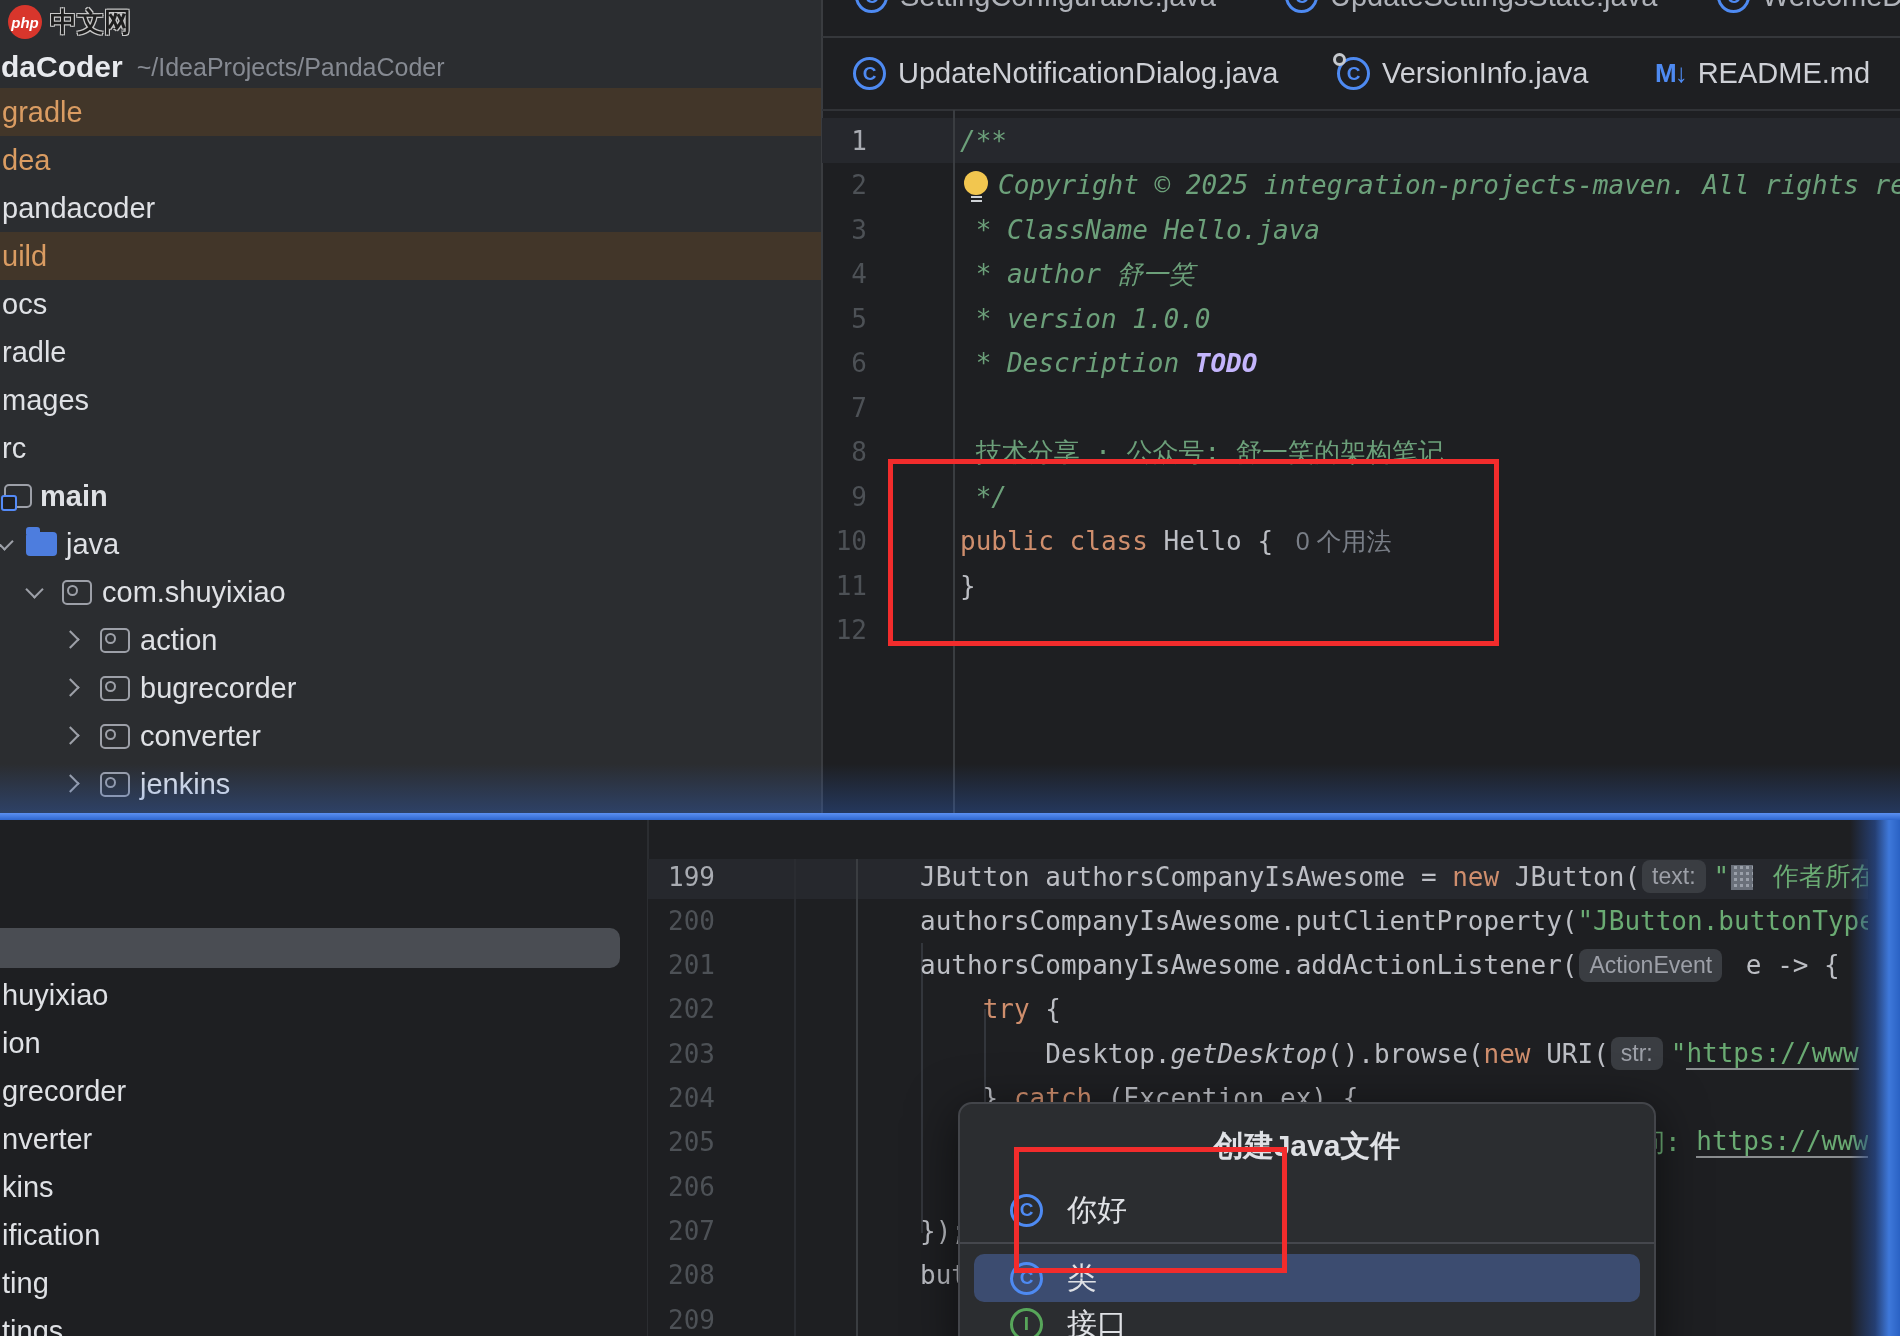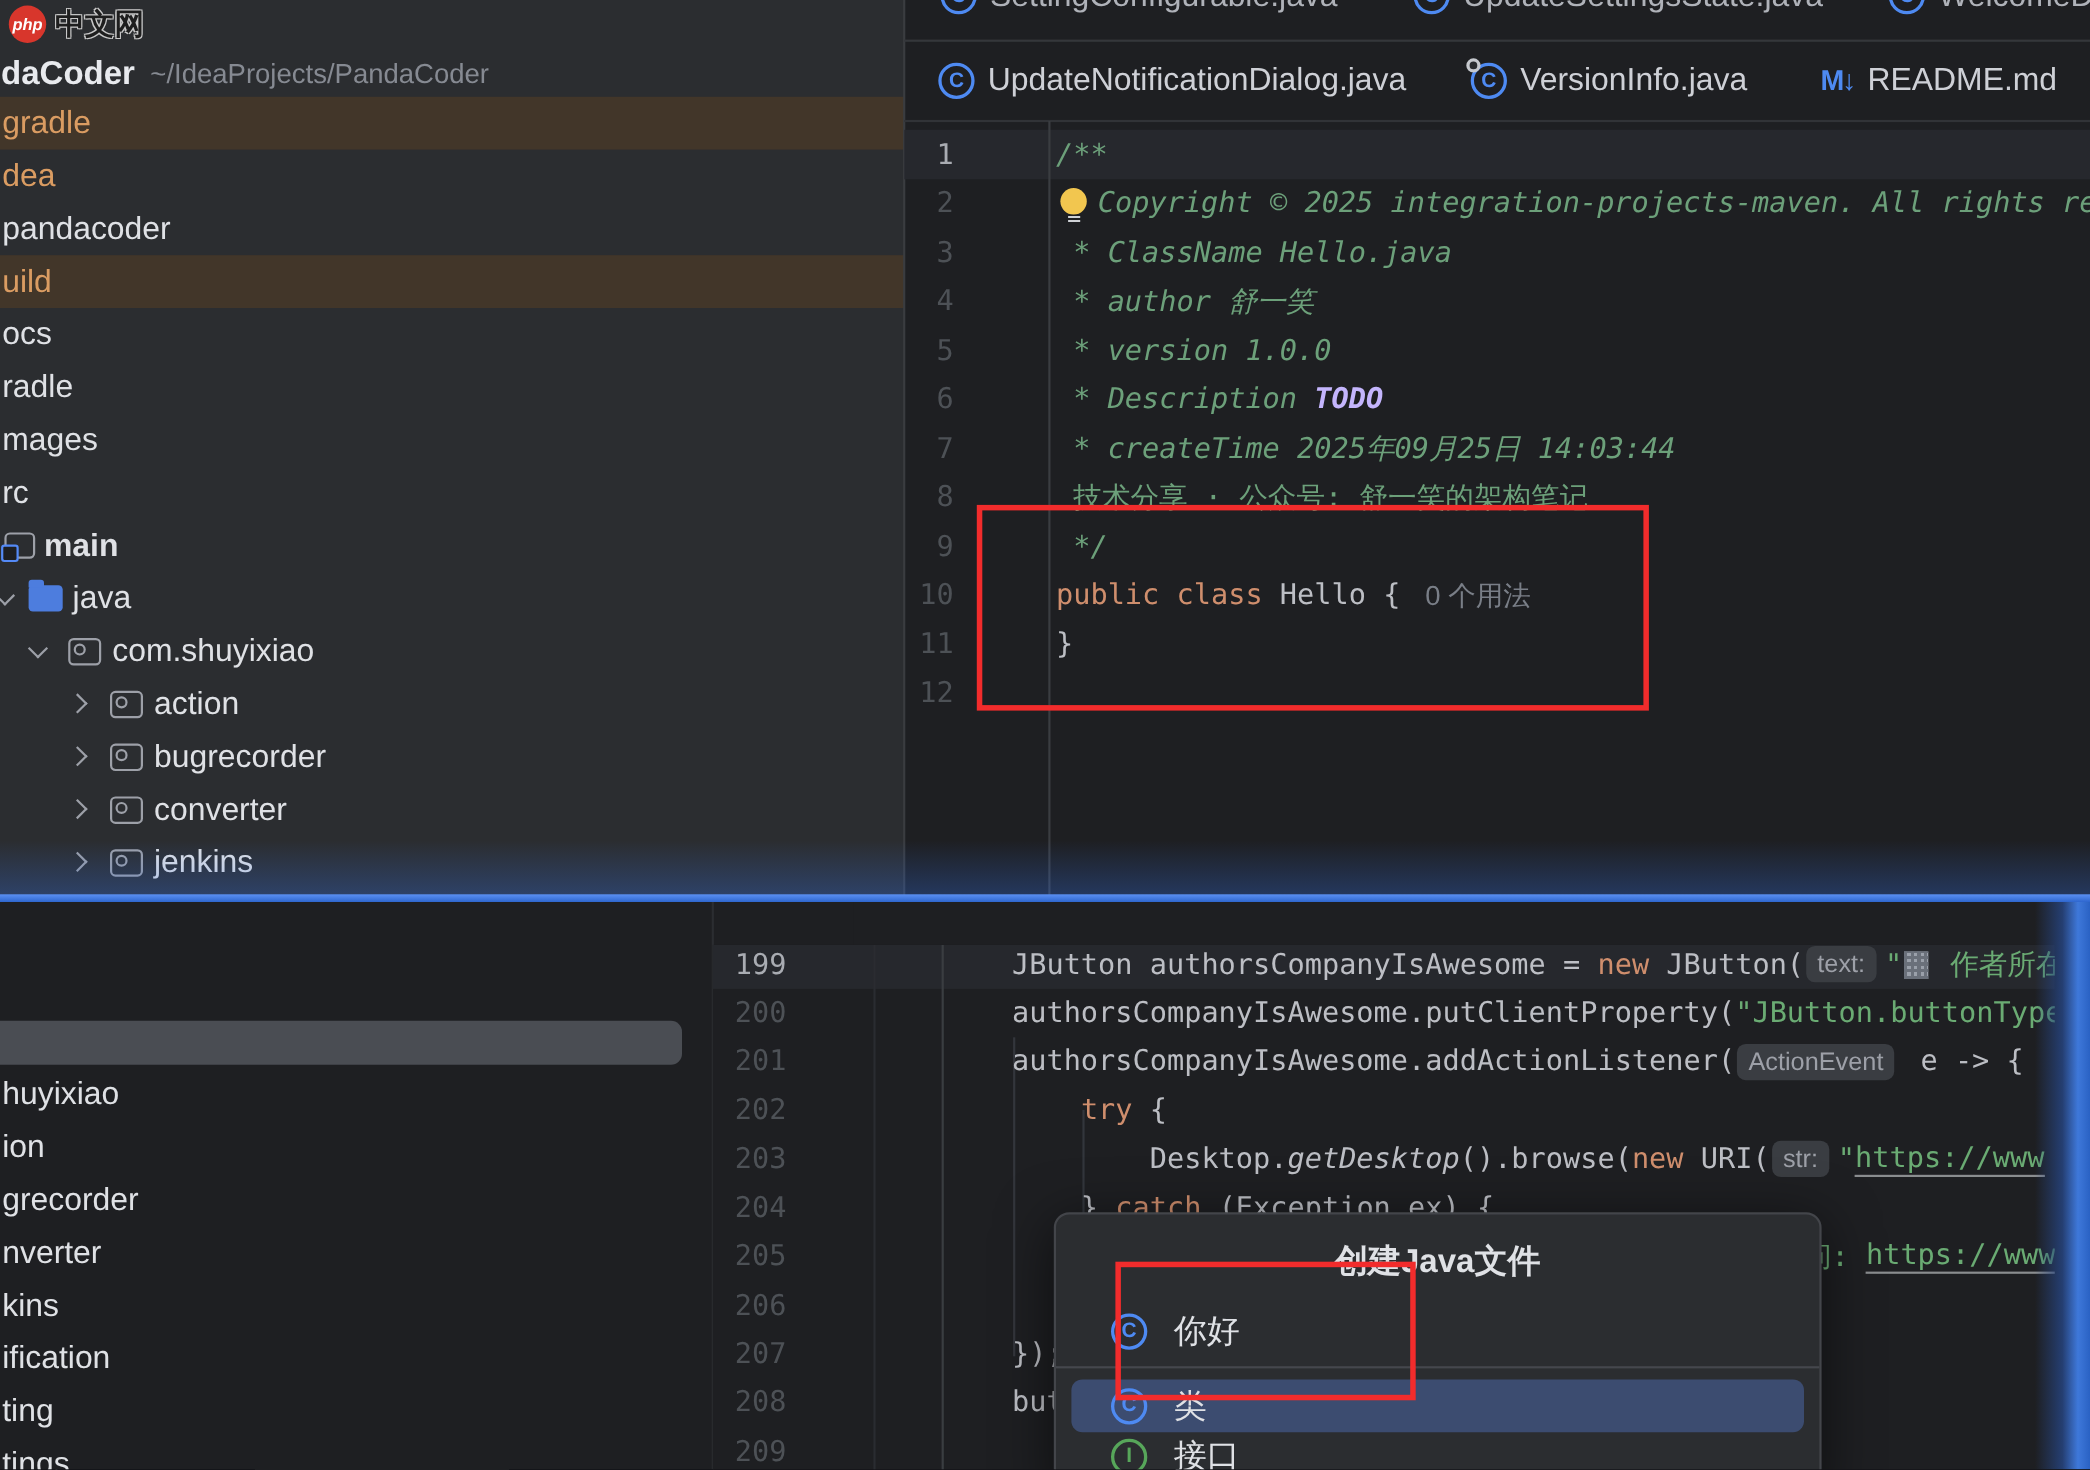--- a/index.html
+++ b/index.html
@@ -236,21 +236,20 @@
       <div class="code-line" style="top: 52.5px; left: 138px;"><span class="bulb"></span><span class="c-doc">Copyright © 2025 integration-projects-maven. All rights rese</span></div>
       <div class="line-num code-font" style="top: 97px; left: 0px; width: 45px;">3</div>
       <div class="code-line" style="top: 97px; left: 138px;"><span class="c-doc"> * ClassName Hello.java</span></div>
       <div class="line-num code-font" style="top: 141.5px; left: 0px; width: 45px;">4</div>
       <div class="code-line" style="top: 141.5px; left: 138px;"><span class="c-doc"> * author 舒一笑</span></div>
       <div class="line-num code-font" style="top: 186px; left: 0px; width: 45px;">5</div>
       <div class="code-line" style="top: 186px; left: 138px;"><span class="c-doc"> * version 1.0.0</span></div>
       <div class="line-num code-font" style="top: 230.5px; left: 0px; width: 45px;">6</div>
       <div class="code-line" style="top: 230.5px; left: 138px;"><span class="c-doc"> * Description </span><span class="c-todo">TODO</span></div>
       <div class="line-num code-font" style="top: 275px; left: 0px; width: 45px;">7</div>
-      <div class="code-line" style="top: 275px; left: 138px;"><span class="c-doc"> * createTime 2025年09月25日 14:03:44</span></div>
       <div class="line-num code-font" style="top: 319.5px; left: 0px; width: 45px;">8</div>
       <div class="code-line" style="top: 319.5px; left: 138px;"><span class="c-docp"> 技术分享 · 公众号: 舒一笑的架构笔记</span></div>
       <div class="line-num code-font" style="top: 364px; left: 0px; width: 45px;">9</div>
       <div class="code-line" style="top: 364px; left: 138px;"><span class="c-doc"> */</span></div>
       <div class="line-num code-font" style="top: 408.5px; left: 0px; width: 45px;">10</div>
       <div class="code-line" style="top: 408.5px; left: 138px;"><span class="c-kw">public class </span><span class="c-def">Hello { </span><span class="c-hint"> 0 个用法</span></div>
       <div class="line-num code-font" style="top: 453px; left: 0px; width: 45px;">11</div>
       <div class="code-line" style="top: 453px; left: 138px;"><span class="c-def">}</span></div>
       <div class="line-num code-font" style="top: 497.5px; left: 0px; width: 45px;">12</div>
       <div class="code-line" style="top: 497.5px; left: 138px;"></div>

